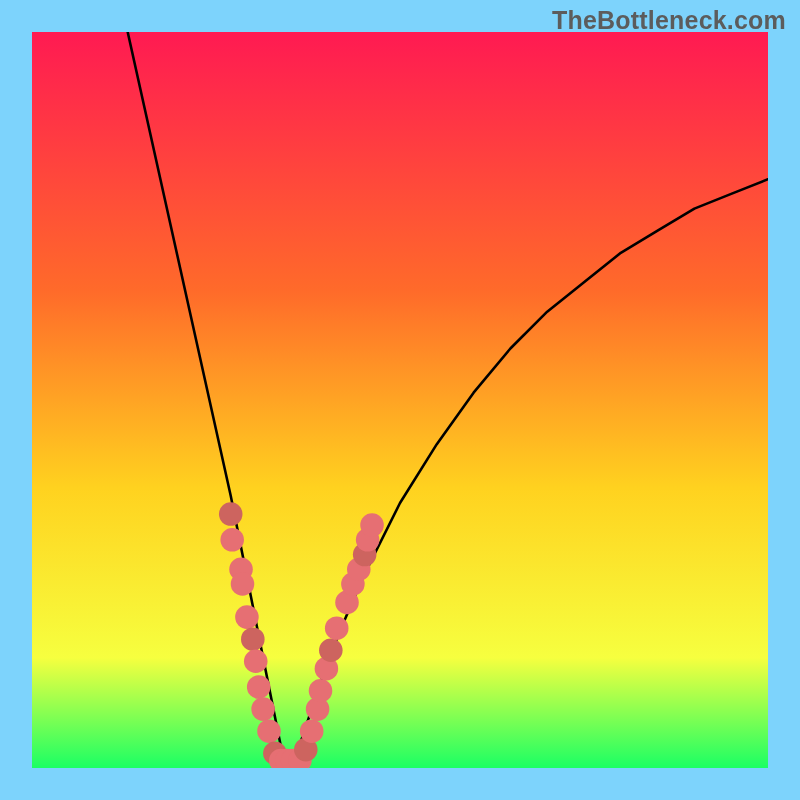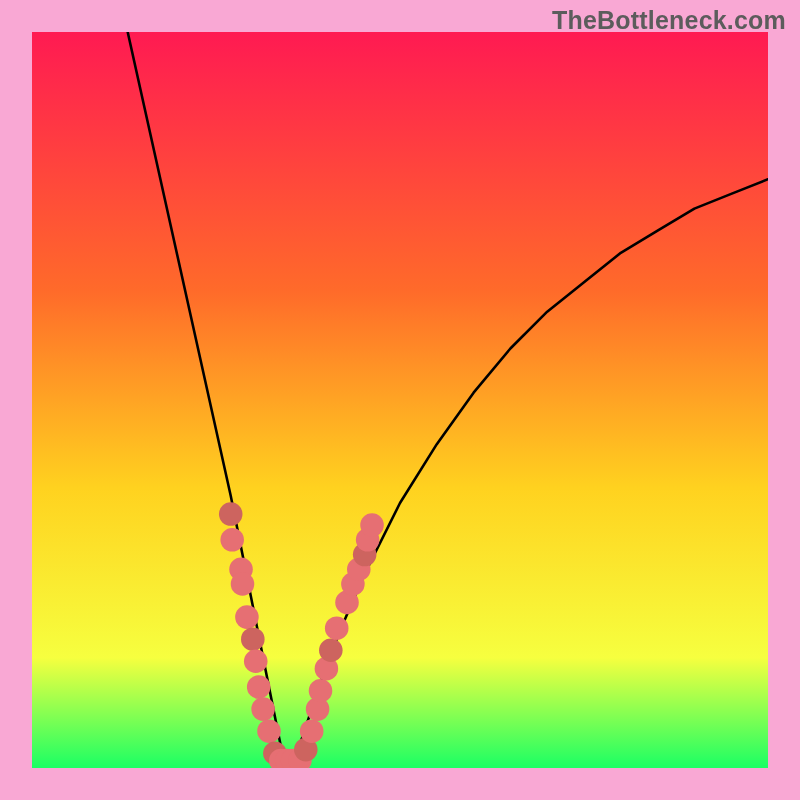--- a/index.html
+++ b/index.html
@@ -10,21 +10,21 @@
     overflow: hidden;
     background: #000;
     font-family: Arial, Helvetica, sans-serif;
   }
   .frame {
     position: absolute;
     left: 0;
     top: 0;
     width: 800px;
     height: 800px;
-    background: #f9a8d4;
+    background: #7dd3fc;
   }
   .plot {
     position: absolute;
     left: 32px;
     top: 32px;
     width: 736px;
     height: 736px;
     overflow: hidden;
   }
   .watermark {

